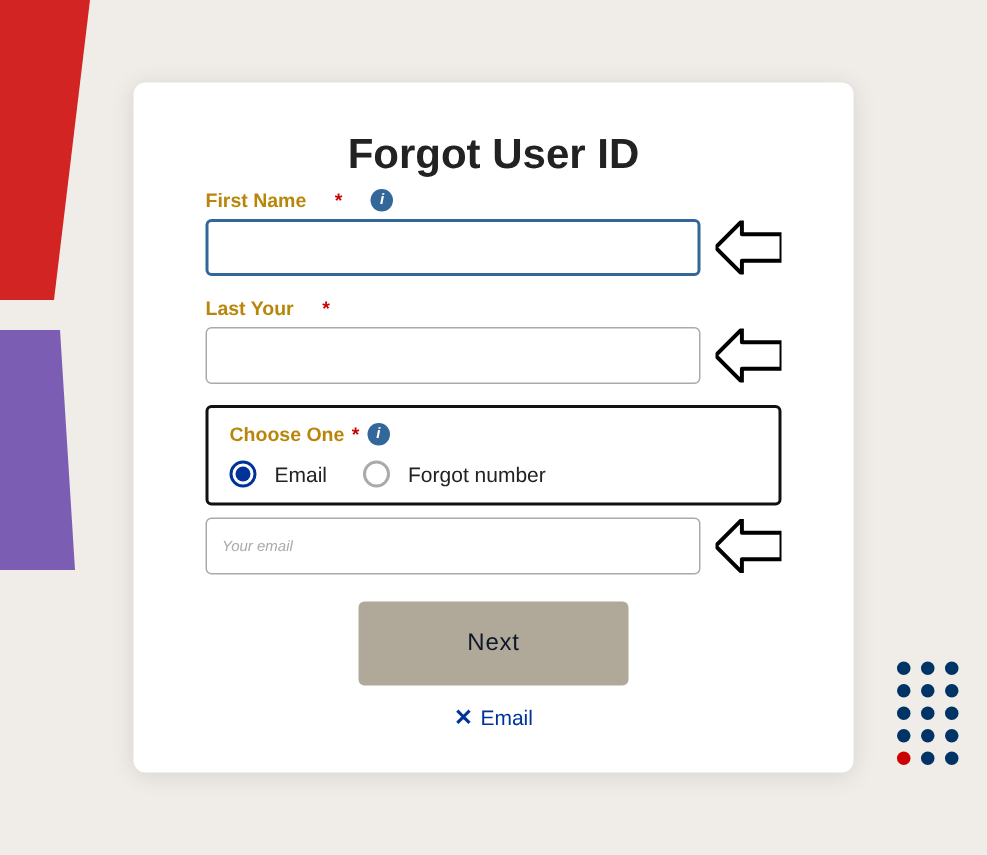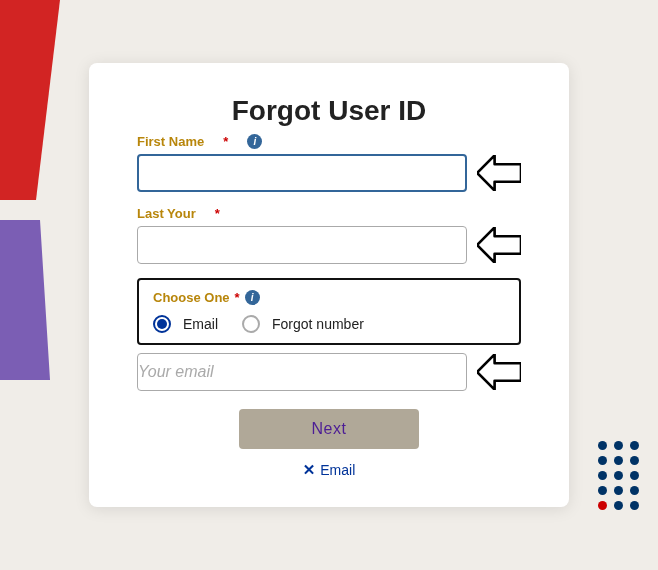--- a/index.html
+++ b/index.html
@@ -109,22 +109,22 @@
       font-style: italic;
       font-weight: bold;
       cursor: pointer;
     }
 
     .text-input {
       width: 100%;
       height: 38px;
       border: 1.5px solid #aaa;
       border-radius: 4px;
-      padding: 0 0;
-      font-size: 16px;
+      padding: 0 10px;
+      font-size: 10px;
       outline: none;
       color: #333;
       background: #fff;
     }
 
     .text-input.active {
       border-color: #336699;
       border-width: 2px;
     }
 
@@ -197,24 +197,24 @@
       width: 10px;
       height: 10px;
       border-radius: 50%;
       background: #003399;
     }
 
     
     .btn-next {
       display: block;
       width: 180px;
-      height: 40px;
+      height: 56px;
       margin: 18px auto 12px auto;
       background: #b0a898;
-      color: #4c1d95;
+      color: #0f172a;
       border: none;
       border-radius: 4px;
       font-size: 16px;
       cursor: pointer;
       font-weight: 500;
       letter-spacing: 0.5px;
     }
 
     .btn-cancel {
       display: flex;

